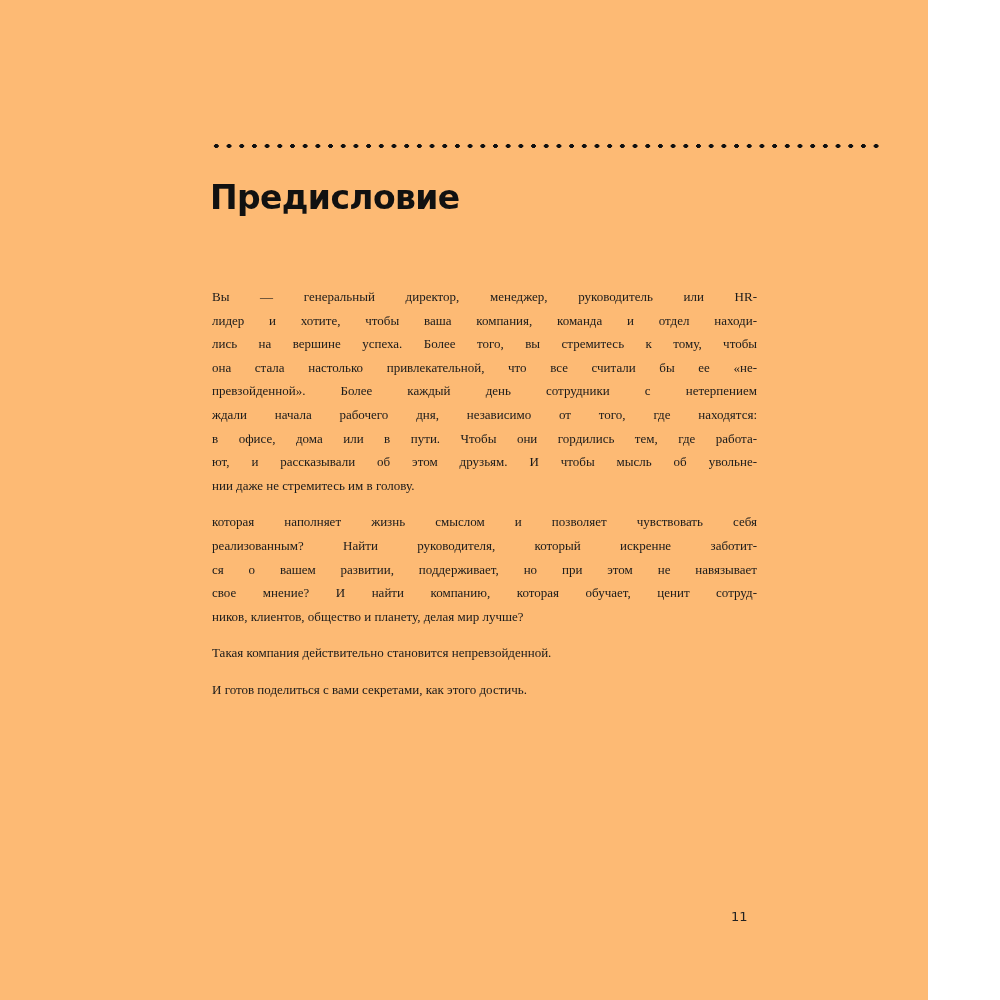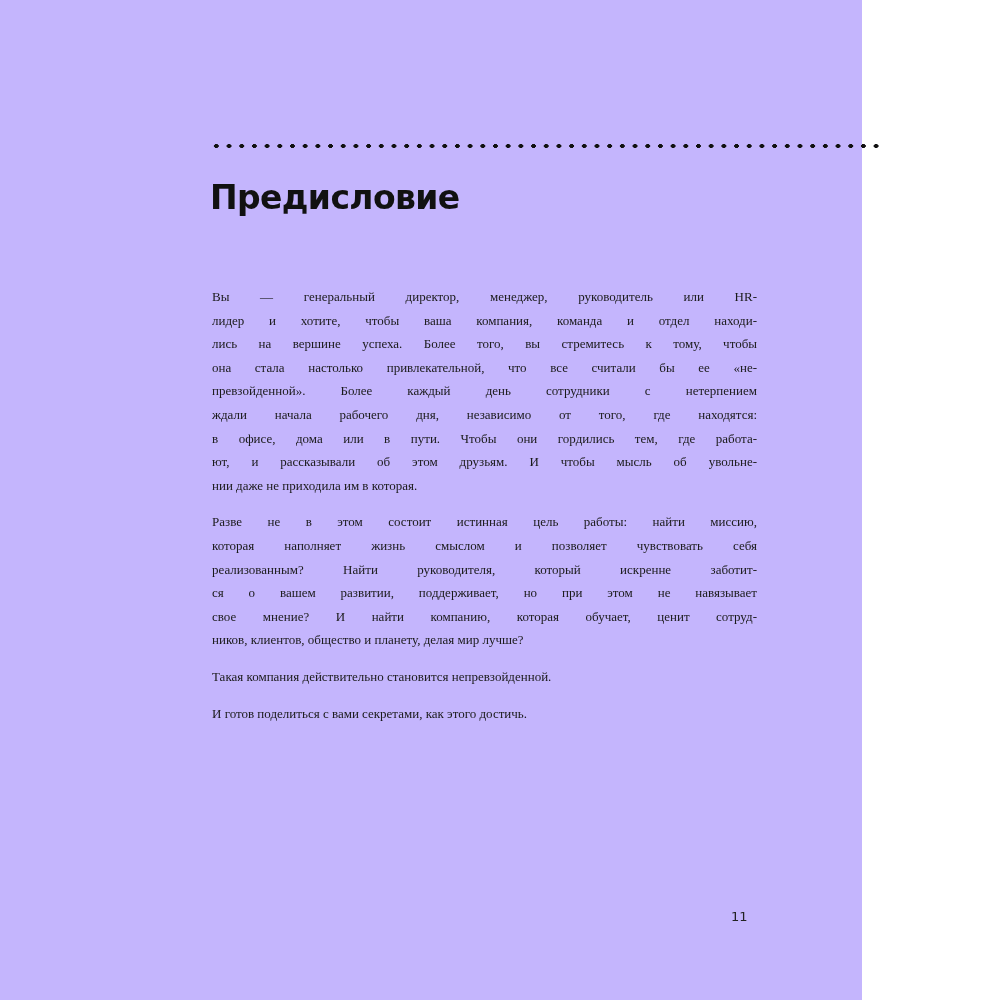--- a/index.html
+++ b/index.html
@@ -1,17 +1,17 @@
 <!DOCTYPE html>
 <html><head>
   <meta charset="utf-8">
   <style>
     html, body { margin: 0; padding: 0; background: #ffffff; }
     body { width: 1000px; height: 1000px; position: relative; overflow: hidden; }
-    .page { position: absolute; left: 0; top: 0; width: 862px; height: 1000px; background: #c4b5fd; }
+    .page { position: absolute; left: 0; top: 0; width: 928px; height: 1000px; background: #fdba74; }
     .dots {
       position: absolute; left: 210px; top: 143px; width: 672px; height: 6px;
       background-image: radial-gradient(circle, #111 2.1px, transparent 2.4px);
       background-size: 12.7px 6px;
       background-repeat: repeat-x;
       background-position: 0 0;
     }
     .title {
       position: absolute; left: 210px; top: 178px;
       font-family: "DejaVu Sans", sans-serif; font-weight: bold;
@@ -41,24 +41,23 @@
   <div class="body">
     <p class="para">
       <span class="line">Вы — генеральный директор, менеджер, руководитель или HR-</span>
       <span class="line">лидер и хотите, чтобы ваша компания, команда и отдел находи-</span>
       <span class="line">лись на вершине успеха. Более того, вы стремитесь к тому, чтобы</span>
       <span class="line">она стала настолько привлекательной, что все считали бы ее «не-</span>
       <span class="line">превзойденной». Более каждый день сотрудники с нетерпением</span>
       <span class="line">ждали начала рабочего дня, независимо от того, где находятся:</span>
       <span class="line">в офисе, дома или в пути. Чтобы они гордились тем, где работа-</span>
       <span class="line">ют, и рассказывали об этом друзьям. И чтобы мысль об увольне-</span>
-      <span class="line last">нии даже не приходила им в которая.</span>
+      <span class="line last">нии даже не стремитесь им в голову.</span>
     </p>
     <p class="para">
-      <span class="line">Разве не в этом состоит истинная цель работы: найти миссию,</span>
       <span class="line">которая наполняет жизнь смыслом и позволяет чувствовать себя</span>
       <span class="line">реализованным? Найти руководителя, который искренне заботит-</span>
       <span class="line">ся о вашем развитии, поддерживает, но при этом не навязывает</span>
       <span class="line">свое мнение? И найти компанию, которая обучает, ценит сотруд-</span>
       <span class="line last">ников, клиентов, общество и планету, делая мир лучше?</span>
     </p>
     <p class="para">
       <span class="line last">Такая компания действительно становится непревзойденной.</span>
     </p>
     <p class="para">

